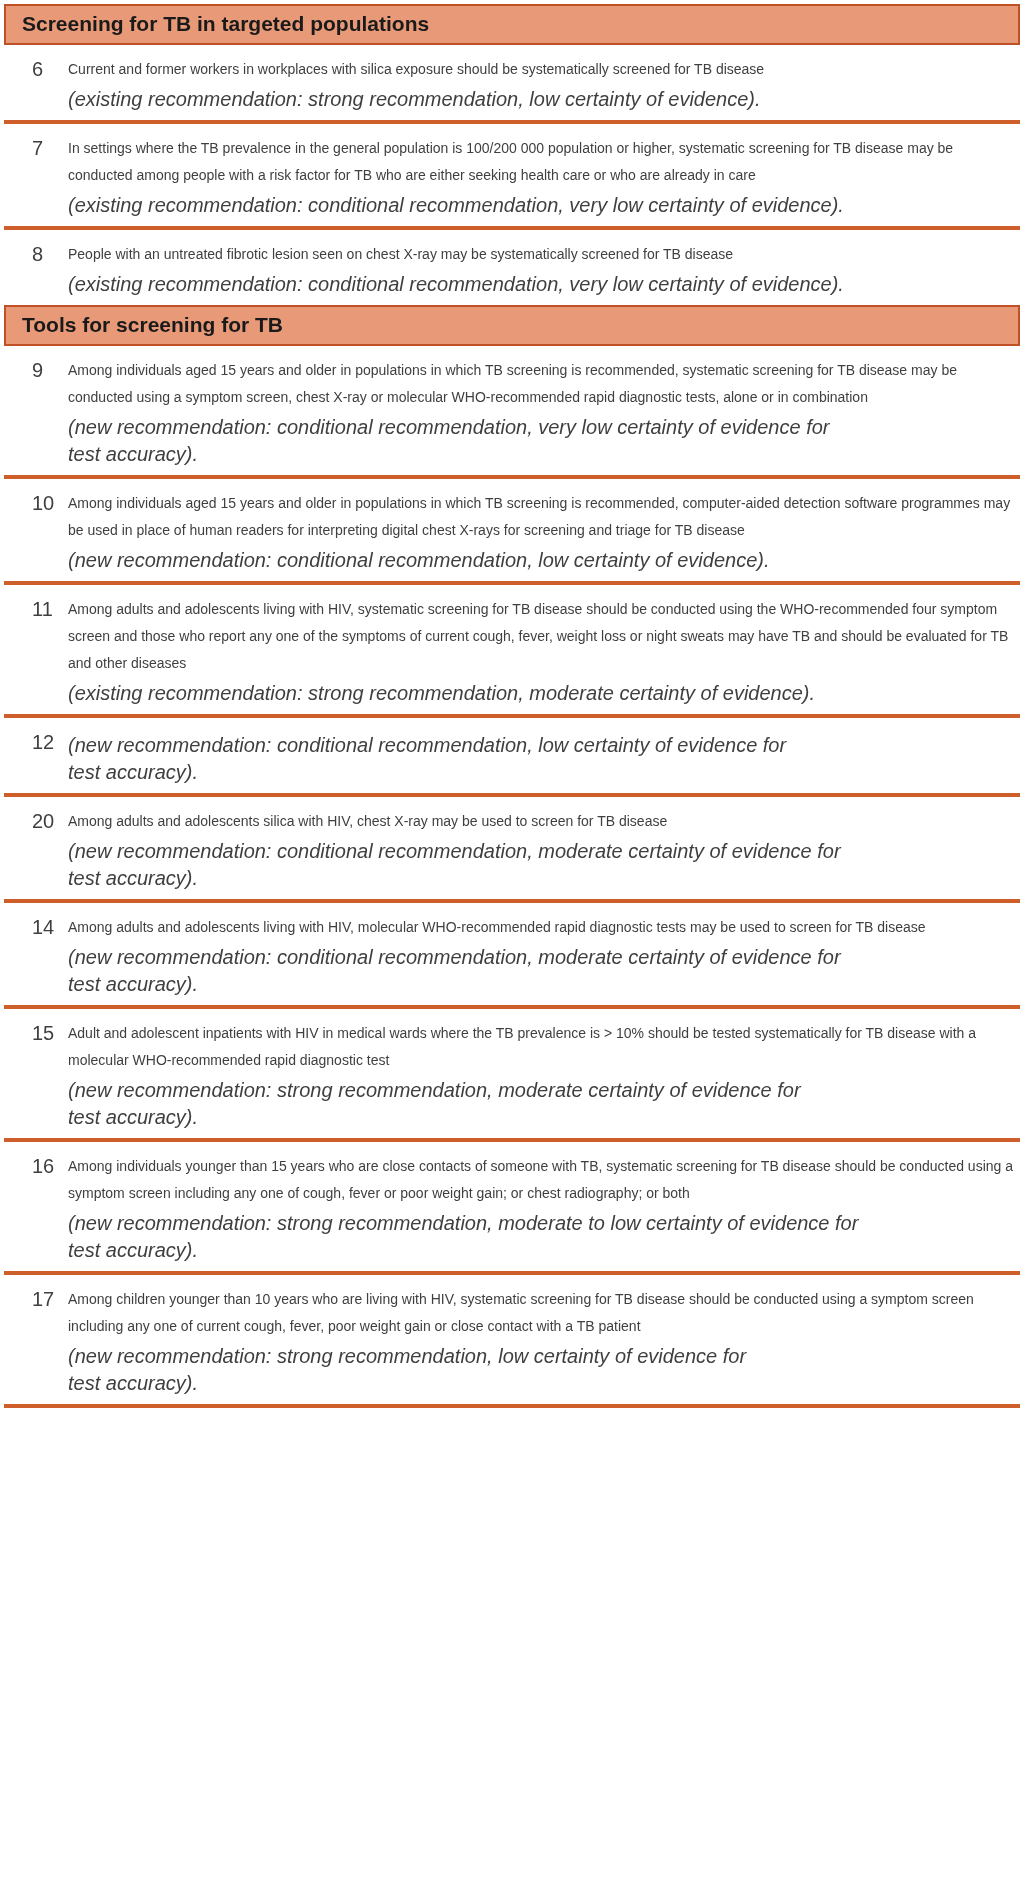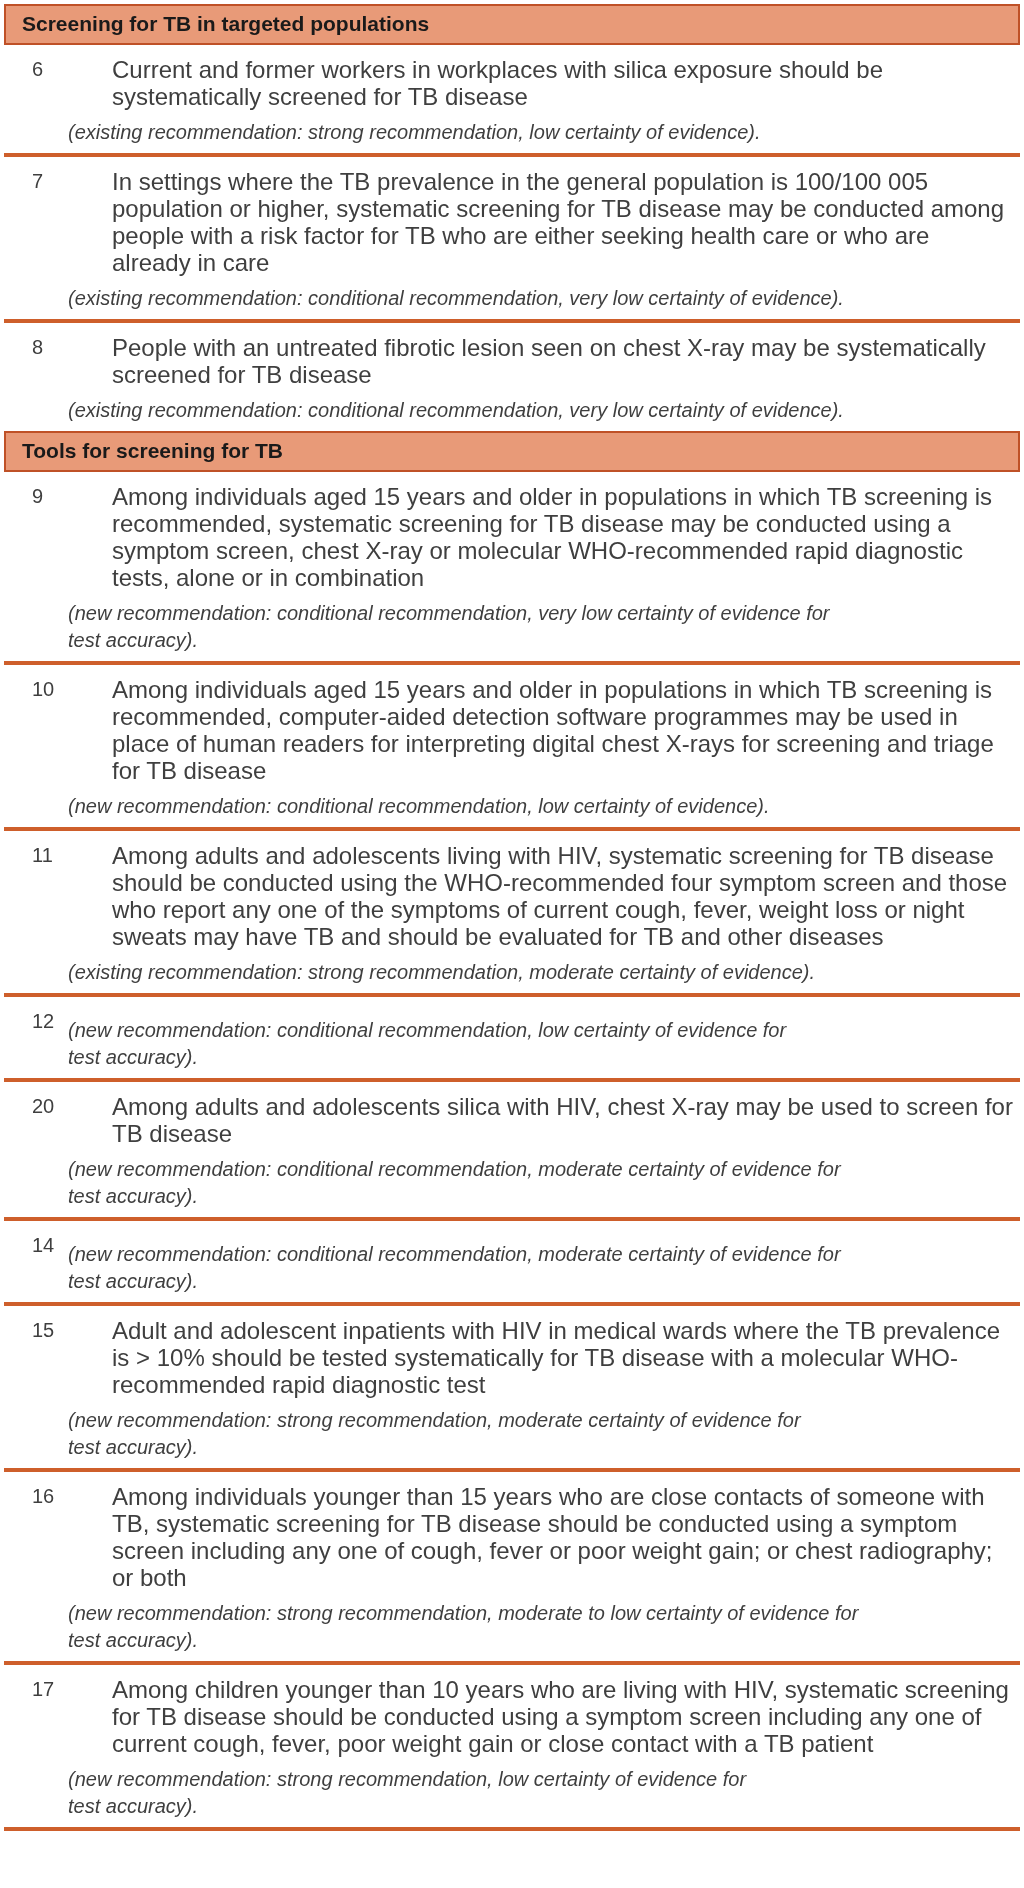--- a/index.html
+++ b/index.html
@@ -26,31 +26,30 @@
   .item .num{
     width:36px;
     padding-left:28px;
     flex-shrink:0;
     font-size:20px;
     line-height:27px;
     color:var(--body-text);
   }
   .item .body{flex:1;padding-right:6px;}
   .item .text{
-    font-size:24px;
+    font-size:14px;
     line-height:27px;
     color:var(--body-text);
-    margin-left:44px;
   }
   .item .note{
     font-size:20px;
     line-height:27px;
     color:var(--body-text);
     font-style:italic;
-    margin-top:9px;
+    margin-top:3px;
     white-space:pre-line;
   }
   .divider{height:4px;background:var(--divider);}
   .tail-space{height:16px;}
 </style>
 </head>
 <body>
 
 <div class="page">
   <div class="section-header">
@@ -63,21 +62,21 @@
       <div class="text">Current and former workers in workplaces with silica exposure should be systematically screened for TB disease</div>
       <div class="note">(existing recommendation: strong recommendation, low certainty of evidence).</div>
     </div>
   </div>
 
   <div class="divider"></div>
 
   <div class="item">
     <div class="num">7</div>
     <div class="body">
-      <div class="text">In settings where the TB prevalence in the general population is 100/100 005 population or higher, systematic screening for TB disease may be conducted among people with a risk factor for TB who are either seeking health care or who are already in care</div>
+      <div class="text">In settings where the TB prevalence in the general population is 100/200 000 population or higher, systematic screening for TB disease may be conducted among people with a risk factor for TB who are either seeking health care or who are already in care</div>
       <div class="note">(existing recommendation: conditional recommendation, very low certainty of evidence).</div>
     </div>
   </div>
 
   <div class="divider"></div>
 
   <div class="item">
     <div class="num">8</div>
     <div class="body">
       <div class="text">People with an untreated fibrotic lesion seen on chest X-ray may be systematically screened for TB disease</div>
@@ -137,20 +136,21 @@
       <div class="note">(new recommendation: conditional recommendation, moderate certainty of evidence for
 test accuracy).</div>
     </div>
   </div>
 
   <div class="divider"></div>
 
   <div class="item">
     <div class="num">14</div>
     <div class="body">
+      <div class="text">Among adults and adolescents living with HIV, molecular WHO-recommended rapid diagnostic tests may be used to screen for TB disease</div>
       <div class="note">(new recommendation: conditional recommendation, moderate certainty of evidence for
 test accuracy).</div>
     </div>
   </div>
 
   <div class="divider"></div>
 
   <div class="item">
     <div class="num">15</div>
     <div class="body">

